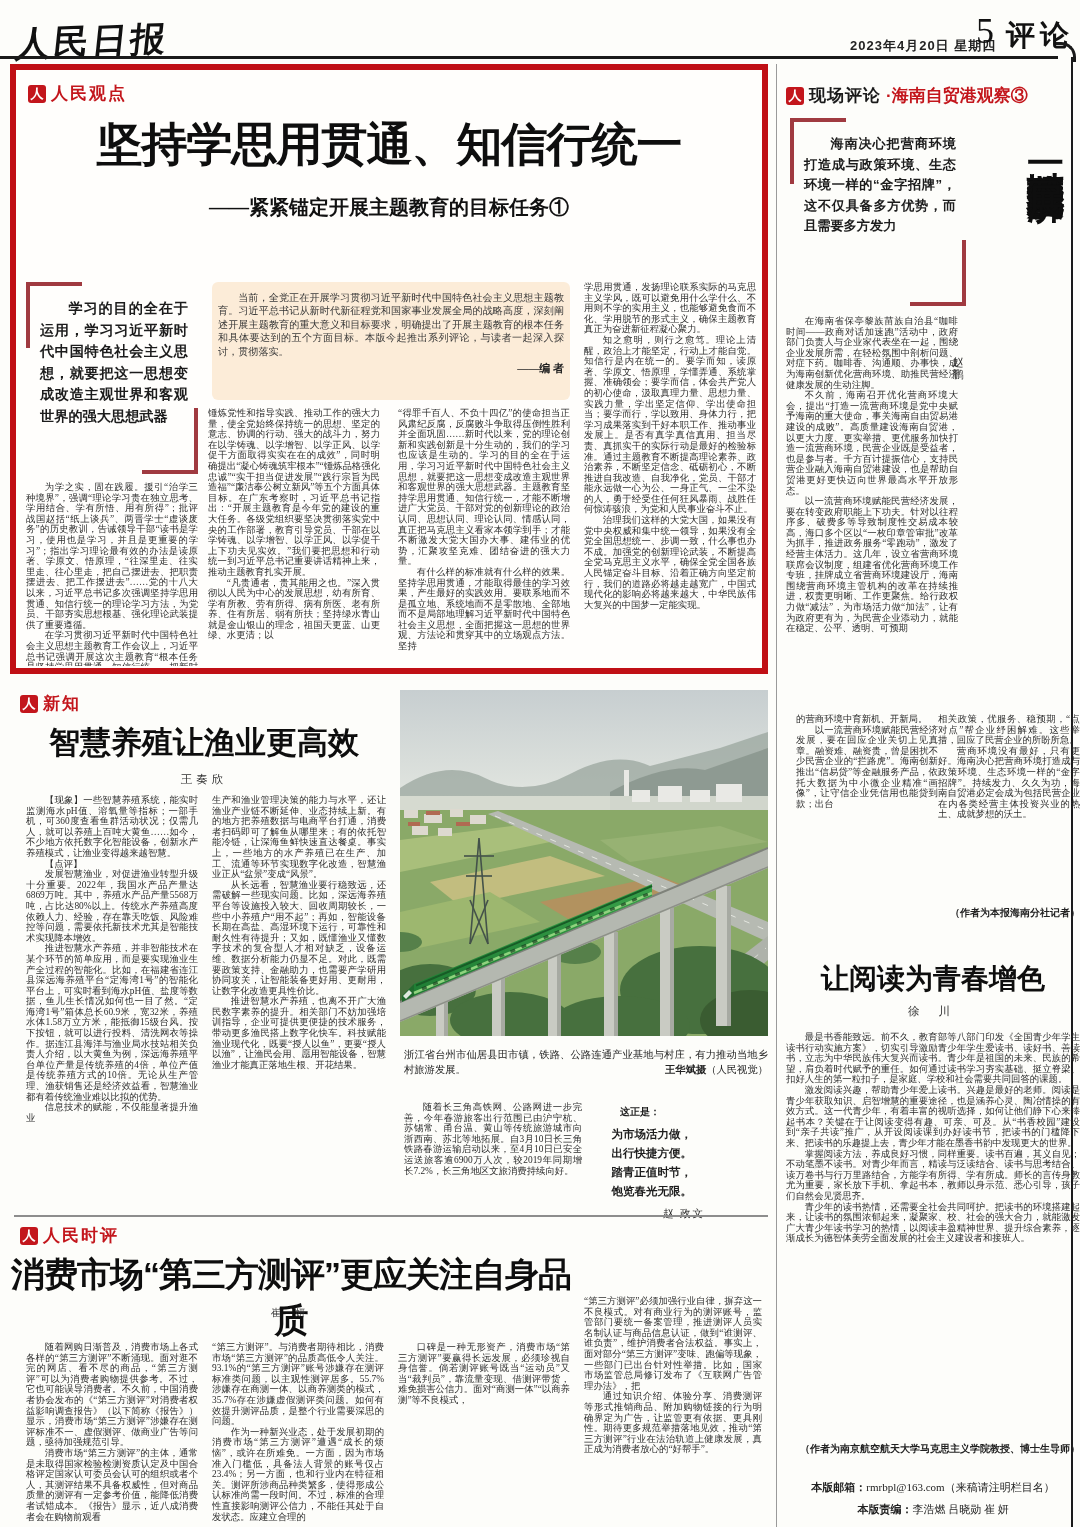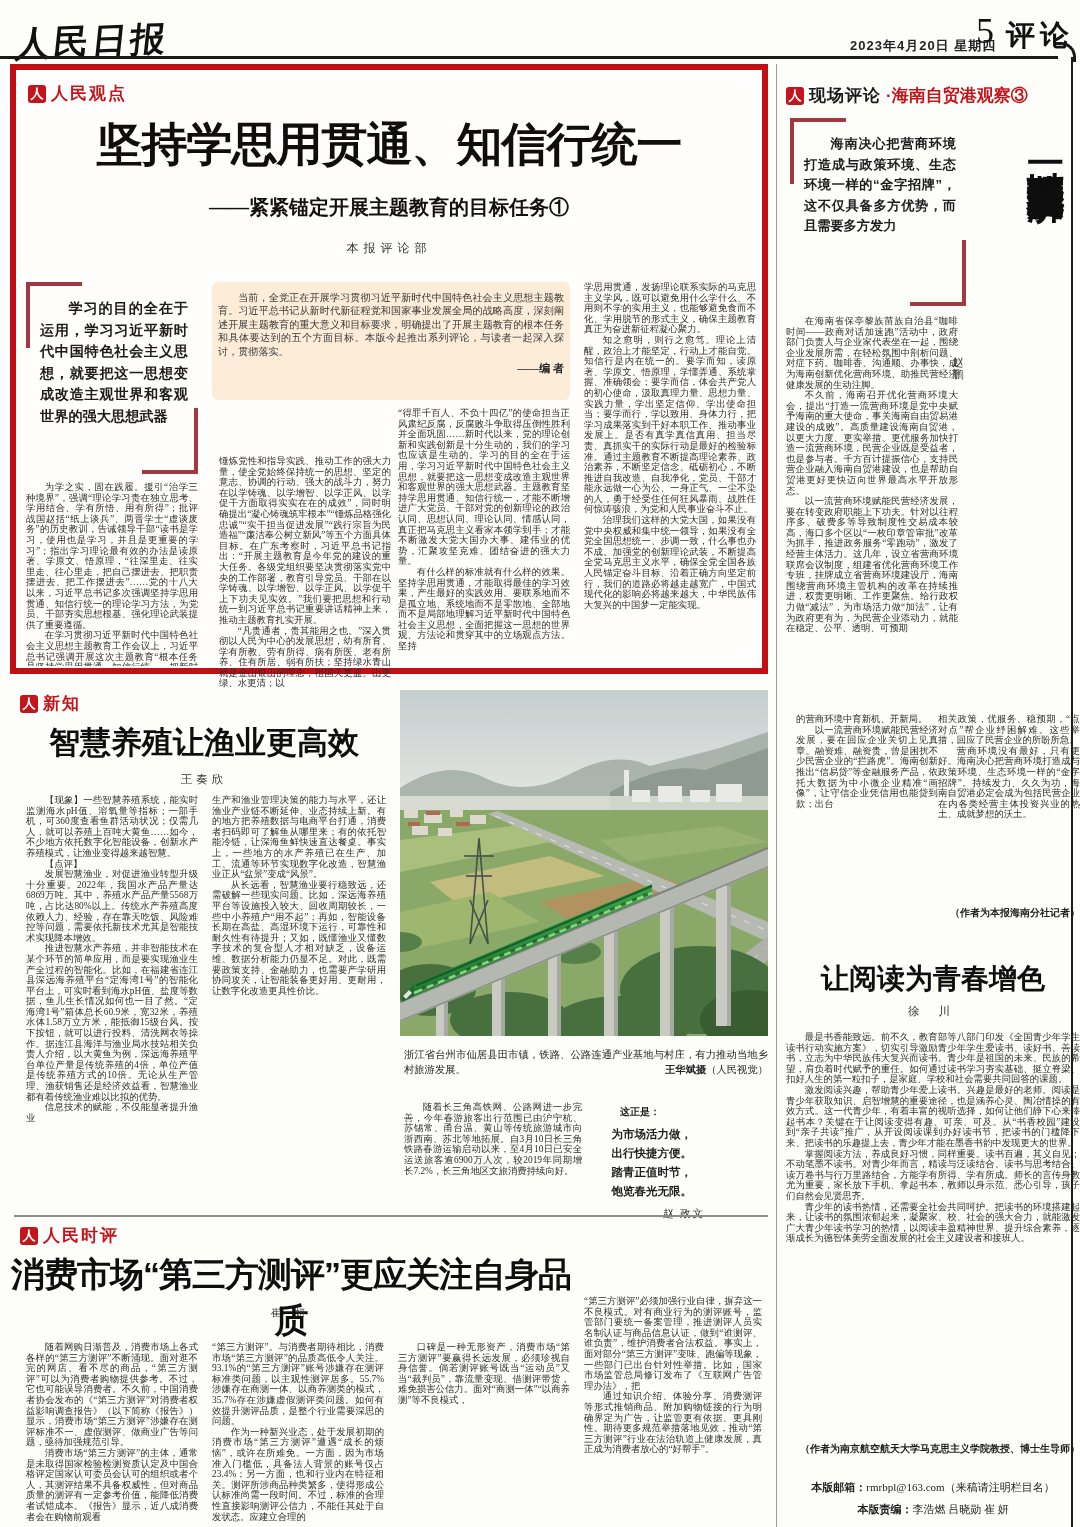--- a/index.html
+++ b/index.html
@@ -91,36 +91,35 @@
   <div class="abs h-corner"></div>
   <div class="abs h-vline"></div>
 
   <div class="abs op-frame"></div>
   <div class="abs op-label seclabel">
     <span class="logo">人</span>
     <span class="t">人民观点</span>
   </div>
   <div class="abs op-head sans">坚持学思用贯通、知信行统一</div>
   <div class="abs op-sub">——紧紧锚定开展主题教育的目标任务①</div>
-  <div class="abs op-by">本报评论部</div>
 
   <div class="abs quote op-quote">
     <p class="qt">学习的目的全在于运用，学习习近平新时代中国特色社会主义思想，就要把这一思想变成改造主观世界和客观世界的强大思想武器</p>
   </div>
 
   <div class="abs ed-box">
     <p>当前，全党正在开展学习贯彻习近平新时代中国特色社会主义思想主题教育。习近平总书记从新时代新征程党和国家事业发展全局的战略高度，深刻阐述开展主题教育的重大意义和目标要求，明确提出了开展主题教育的根本任务和具体要达到的五个方面目标。本版今起推出系列评论，与读者一起深入探讨，贯彻落实。</p>
     <div class="ed-sig">——编  者</div>
   </div>
 
   <div class="abs col" style="left:26px;top:482px;width:172px;height:184px;">
       <p>为学之实，固在践履。援引“治学三种境界”，强调“理论学习贵在独立思考、学用结合、学有所悟、用有所得”；批评战国赵括“纸上谈兵”、两晋学士“虚谈废务”的历史教训，告诫领导干部“读书是学习，使用也是学习，并且是更重要的学习”；指出学习理论最有效的办法是读原著、学原文、悟原理，“往深里走、往实里走、往心里走，把自己摆进去、把职责摆进去、把工作摆进去”……党的十八大以来，习近平总书记多次强调坚持学思用贯通、知信行统一的理论学习方法，为党员、干部夯实思想根基、强化理论武装提供了重要遵循。</p>
       <p>在学习贯彻习近平新时代中国特色社会主义思想主题教育工作会议上，习近平总书记强调开展这次主题教育“根本任务是坚持学思用贯通、知信行统一，把新时代中国特色社会主义思想转化为坚定理想、</p>
     </div>
-  <div class="abs col" style="left:219px;top:408px;width:172px;height:258px;margin-top:48px;">
+  <div class="abs col" style="left:208px;top:408px;width:172px;height:258px;">
       <p class="flush">锤炼党性和指导实践、推动工作的强大力量，使全党始终保持统一的思想、坚定的意志、协调的行动、强大的战斗力，努力在以学铸魂、以学增智、以学正风、以学促干方面取得实实在在的成效”，同时明确提出“凝心铸魂筑牢根本”“锤炼品格强化忠诚”“实干担当促进发展”“践行宗旨为民造福”“廉洁奉公树立新风”等五个方面具体目标。在广东考察时，习近平总书记指出：“开展主题教育是今年党的建设的重大任务。各级党组织要坚决贯彻落实党中央的工作部署，教育引导党员、干部在以学铸魂、以学增智、以学正风、以学促干上下功夫见实效。”我们要把思想和行动统一到习近平总书记重要讲话精神上来，推动主题教育扎实开展。</p>
       <p>“凡贵通者，贵其能用之也。”深入贯彻以人民为中心的发展思想，幼有所育、学有所教、劳有所得、病有所医、老有所养、住有所居、弱有所扶；坚持绿水青山就是金山银山的理念，祖国天更蓝、山更绿、水更清；以</p>
     </div>
   <div class="abs col" style="left:398px;top:408px;width:172px;height:258px;">
       <p class="flush">“得罪千百人、不负十四亿”的使命担当正风肃纪反腐，反腐败斗争取得压倒性胜利并全面巩固……新时代以来，党的理论创新和实践创新是十分生动的，我们的学习也应该是生动的。学习的目的全在于运用，学习习近平新时代中国特色社会主义思想，就要把这一思想变成改造主观世界和客观世界的强大思想武器。主题教育坚持学思用贯通、知信行统一，才能不断增进广大党员、干部对党的创新理论的政治认同、思想认同、理论认同、情感认同，真正把马克思主义看家本领学到手；才能不断激发大党大国办大事、建伟业的优势，汇聚攻坚克难、团结奋进的强大力量。</p>
       <p>有什么样的标准就有什么样的效果。坚持学思用贯通，才能取得最佳的学习效果，产生最好的实践效用。要联系地而不是孤立地、系统地而不是零散地、全部地而不是局部地理解习近平新时代中国特色社会主义思想，全面把握这一思想的世界观、方法论和贯穿其中的立场观点方法。坚持</p>
     </div>
   <div class="abs col" style="left:584px;top:282px;width:172px;height:384px;">
       <p class="flush">学思用贯通，发扬理论联系实际的马克思主义学风，既可以避免用什么学什么、不用则不学的实用主义，也能够避免食而不化、学用脱节的形式主义，确保主题教育真正为奋进新征程凝心聚力。</p>
       <p>知之愈明，则行之愈笃。理论上清醒，政治上才能坚定，行动上才能自觉。知信行是内在统一的。要学而知，读原著、学原文、悟原理，学懂弄通、系统掌握、准确领会；要学而信，体会共产党人的初心使命，汲取真理力量、思想力量、实践力量，学出坚定信仰、学出使命担当；要学而行，学以致用、身体力行，把学习成果落实到干好本职工作、推动事业发展上。是否有真学真信真用、担当尽责、真抓实干的实际行动是最好的检验标准。通过主题教育不断提高理论素养、政治素养，不断坚定信念、砥砺初心，不断推进自我改造、自我净化，党员、干部才能永远做一心为公、一身正气、一尘不染的人，勇于经受住任何狂风暴雨、战胜任何惊涛骇浪，为党和人民事业奋斗不止。</p>
@@ -136,20 +135,21 @@
   <div class="abs col" style="left:26px;top:795px;width:172px;height:416px;">
       <p>【现象】一些智慧养殖系统，能实时监测海水pH值、溶氧量等指标；一部手机，可360度查看鱼群活动状况；仅需几人，就可以养殖上百吨大黄鱼……如今，不少地方依托数字化智能设备，创新水产养殖模式，让渔业变得越来越智慧。</p>
       <p>【点评】</p>
       <p>发展智慧渔业，对促进渔业转型升级十分重要。2022年，我国水产品产量达6869万吨。其中，养殖水产品产量5568万吨，占比达80%以上。传统水产养殖高度依赖人力、经验，存在靠天吃饭、风险难控等问题，需要依托新技术尤其是智能技术实现降本增效。</p>
       <p>推进智慧水产养殖，并非智能技术在某个环节的简单应用，而是要实现渔业生产全过程的智能化。比如，在福建省连江县深远海养殖平台“定海湾1号”的智能化平台上，可实时看到海水pH值、盐度等数据，鱼儿生长情况如何也一目了然。“定海湾1号”箱体总长60.9米，宽32米，养殖水体1.58万立方米，能抵御15级台风。按下按钮，就可以进行投料、清洗网衣等操作。据连江县海洋与渔业局水技站相关负责人介绍，以大黄鱼为例，深远海养殖平台单位产量是传统养殖的4倍，单位产值是传统养殖方式的10倍。无论从生产管理、渔获销售还是经济效益看，智慧渔业都有着传统渔业难以比拟的优势。</p>
       <p>信息技术的赋能，不仅能显著提升渔业</p>
     </div>
   <div class="abs col" style="left:212px;top:795px;width:174px;height:416px;">
       <p class="flush">生产和渔业管理决策的能力与水平，还让渔业产业链不断延伸、业态持续上新。有的地方把养殖数据与电商平台打通，消费者扫码即可了解鱼从哪里来；有的依托智能冷链，让深海鱼鲜快速直达餐桌。事实上，一些地方的水产养殖已在生产、加工、流通等环节实现数字化改造，智慧渔业正从“盆景”变成“风景”。</p>
       <p>从长远看，智慧渔业要行稳致远，还需破解一些现实问题。比如，深远海养殖平台等设施投入较大、回收周期较长，一些中小养殖户“用不起”；再如，智能设备长期在高盐、高湿环境下运行，可靠性和耐久性有待提升；又如，既懂渔业又懂数字技术的复合型人才相对缺乏，设备运维、数据分析能力仍显不足。对此，既需要政策支持、金融助力，也需要产学研用协同攻关，让智能装备更好用、更耐用，让数字化改造更具性价比。</p>
+      <p>推进智慧水产养殖，也离不开广大渔民数字素养的提升。相关部门不妨加强培训指导，企业可提供更便捷的技术服务，带动更多渔民搭上数字化快车。科技赋能渔业现代化，既要“授人以鱼”，更要“授人以渔”，让渔民会用、愿用智能设备，智慧渔业才能真正落地生根、开花结果。</p>
     </div>
 
   <div class="abs photo">
     <svg width="368" height="346" viewBox="0 0 368 346">
       <defs>
         <linearGradient id="sky" x1="0" y1="0" x2="0" y2="1">
           <stop offset="0" stop-color="#c7ced0"></stop>
             <stop offset="1" stop-color="#e9ece4"></stop>
         </linearGradient>
         <linearGradient id="tg" x1="0" y1="0" x2="0" y2="1">

